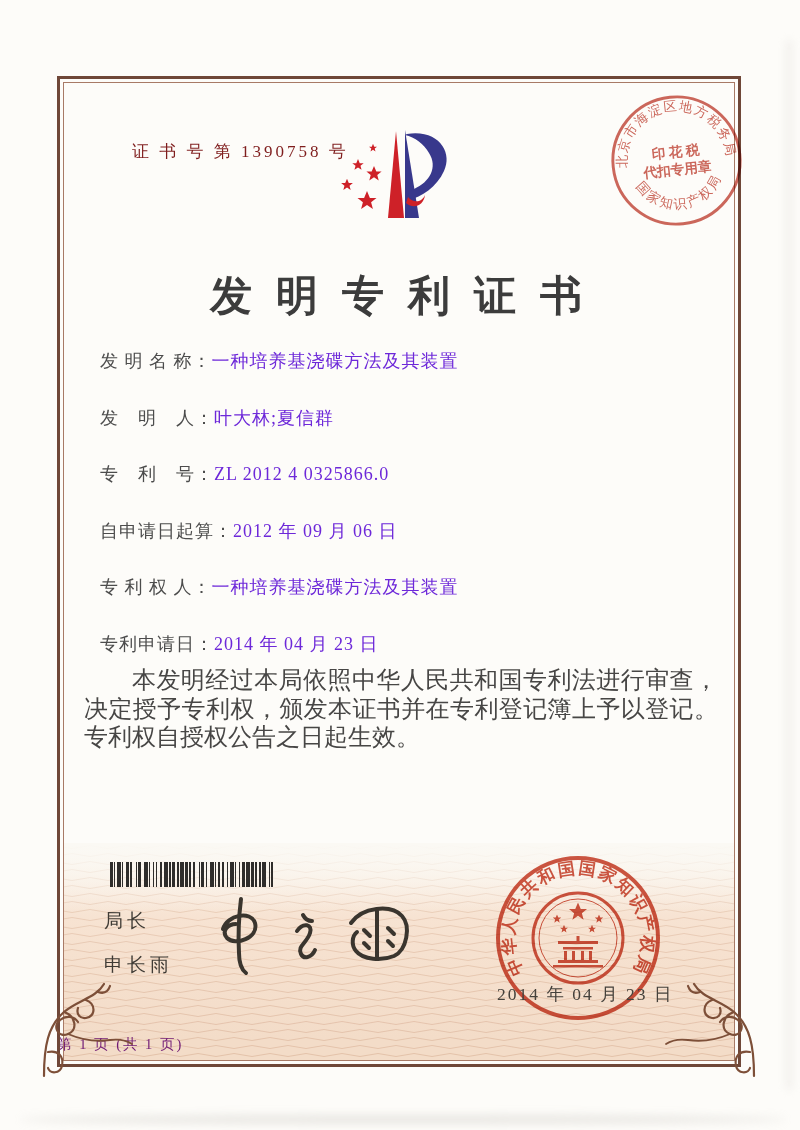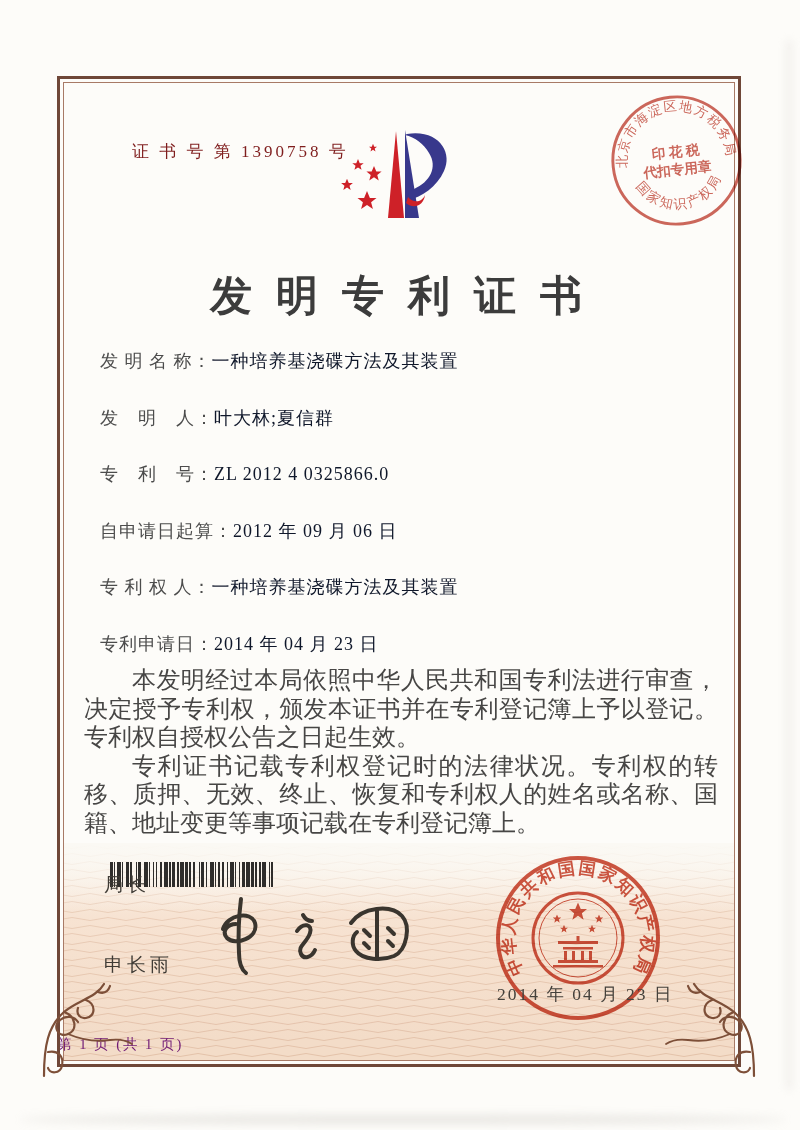--- a/index.html
+++ b/index.html
@@ -35,32 +35,32 @@
   .logo{left:325px;top:128px;width:150px;height:106px;z-index:2;}
   .title{
     left:57px;top:240px;width:678px;text-align:center;z-index:2;
     font-size:42px;font-weight:600;color:#3c3c3c;
     letter-spacing:24px;text-indent:24px;margin-top:28px;
   }
   
   .fields{left:100px;top:349px;width:580px;z-index:2;font-size:18px;color:#4c4c4c;}
   .field-row{position:absolute;left:0;white-space:nowrap;letter-spacing:1px;}
   .field-row .lab{color:#4c4c4c;}
-  .field-row .val{color:#0f172a;}
+  .field-row .val{color:#6d28d9;}
   
   .paragraphs{
     left:84px;top:666px;width:634px;z-index:2;
     font-size:24px;line-height:28.5px;text-align:justify;color:#474645;
   }
   .paragraphs p{margin:0;text-indent:2em;}
   
   .barcode{left:110px;top:862px;width:202px;height:25px;z-index:2;display:flex;align-items:stretch;}
   .barcode i{display:block;height:100%;}
   
-  .signer-title{left:104px;top:872px;font-size:19px;letter-spacing:4px;color:#3f3b35;z-index:2;}
+  .signer-title{left:104px;top:908px;font-size:19px;letter-spacing:4px;color:#3f3b35;z-index:2;}
   .signer-name{left:104px;top:952px;font-size:19px;letter-spacing:4px;color:#3f3b35;z-index:2;}
   .signature{left:205px;top:893px;width:220px;height:88px;z-index:2;}
   
   .seal{mix-blend-mode:multiply;}
   .tax-seal{left:608px;top:92px;width:137px;height:137px;z-index:4;opacity:.82;transform:rotate(-6deg);}
   .office-seal{left:492px;top:852px;width:172px;height:172px;z-index:3;opacity:.9;}
   .issue-date{left:497px;top:982px;font-size:17.5px;letter-spacing:2px;color:#45413b;z-index:4;}
   
   .footer{left:57px;top:1035px;width:590px;text-align:left;font-size:14.5px;
     letter-spacing:2px;color:#701a75;z-index:2;}
@@ -152,21 +152,20 @@
   <div class="field-row" style="top:0px"><span class="lab">发 明 名 称：</span><span class="val">一种培养基浇碟方法及其装置</span></div>
   <div class="field-row" style="top:57px"><span class="lab">发　明　人：</span><span class="val">叶大林;夏信群</span></div>
   <div class="field-row" style="top:113px"><span class="lab">专　利　号：</span><span class="val">ZL 2012 4 0325866.0</span></div>
   <div class="field-row" style="top:170px"><span class="lab">自申请日起算：</span><span class="val">2012 年 09 月 06 日</span></div>
   <div class="field-row" style="top:226px"><span class="lab">专 利 权 人：</span><span class="val">一种培养基浇碟方法及其装置</span></div>
   <div class="field-row" style="top:283px"><span class="lab">专利申请日：</span><span class="val">2014 年 04 月 23 日</span></div>
 </div>
 
 <div class="abs paragraphs">
   <p>本发明经过本局依照中华人民共和国专利法进行审查，决定授予专利权，颁发本证书并在专利登记簿上予以登记。专利权自授权公告之日起生效。</p>
-  <p>专利证书记载专利权登记时的法律状况。专利权的转移、质押、无效、终止、恢复和专利权人的姓名或名称、国籍、地址变更等事项记载在专利登记簿上。</p>
 </div>
 
 <div class="abs barcode" id="barcode">
     <i style="width: 2.7px; background: rgb(47, 45, 43);"></i>
     <i style="width: 1.35px; background: transparent;"></i>
     <i style="width: 1.35px; background: rgb(47, 45, 43);"></i>
     <i style="width: 1.35px; background: transparent;"></i>
     <i style="width: 4.05px; background: rgb(47, 45, 43);"></i>
     <i style="width: 1.35px; background: transparent;"></i>
     <i style="width: 1.35px; background: rgb(47, 45, 43);"></i>

